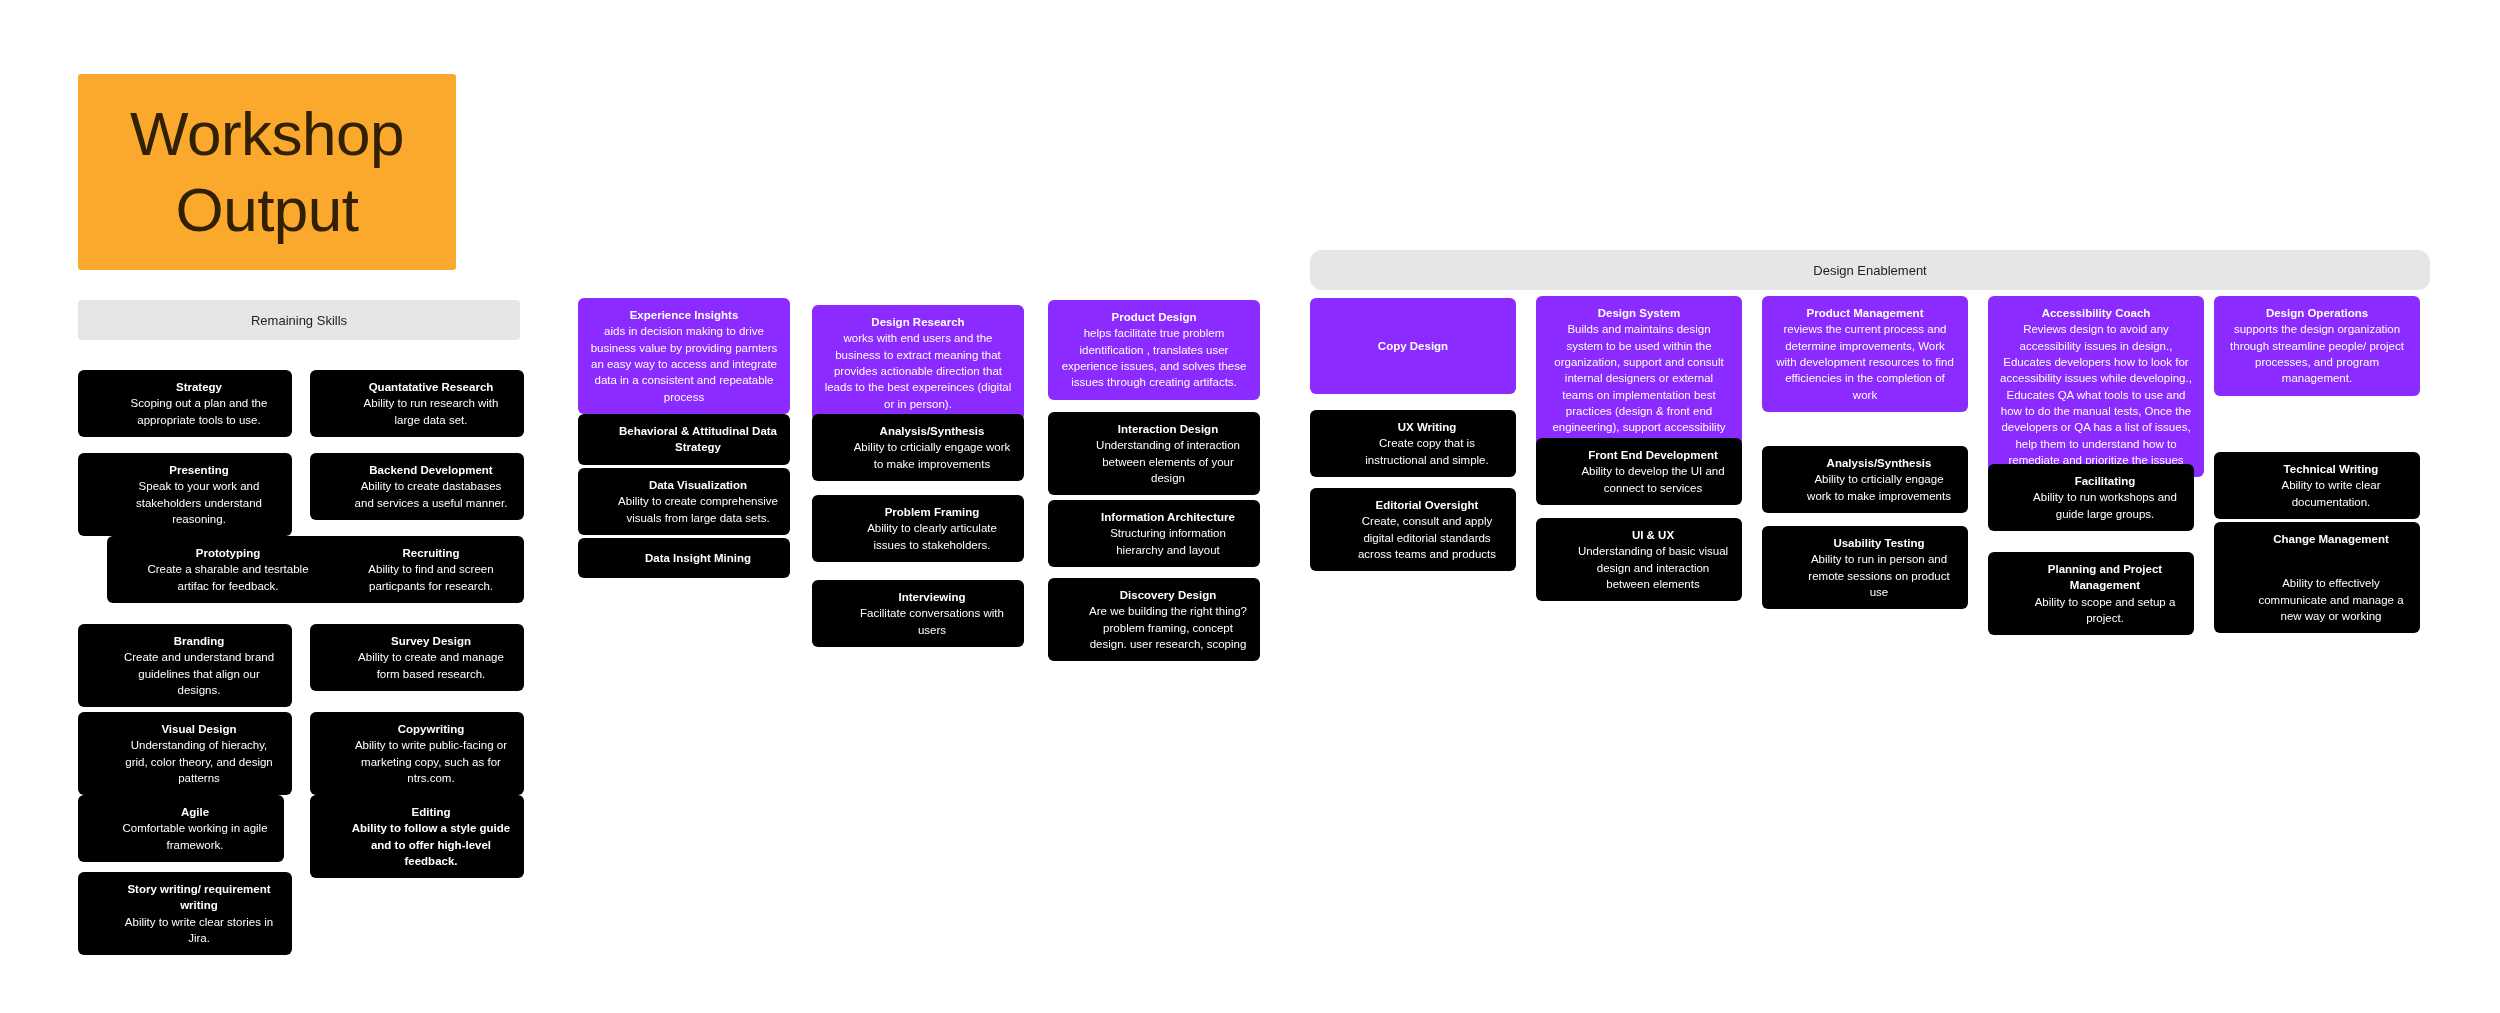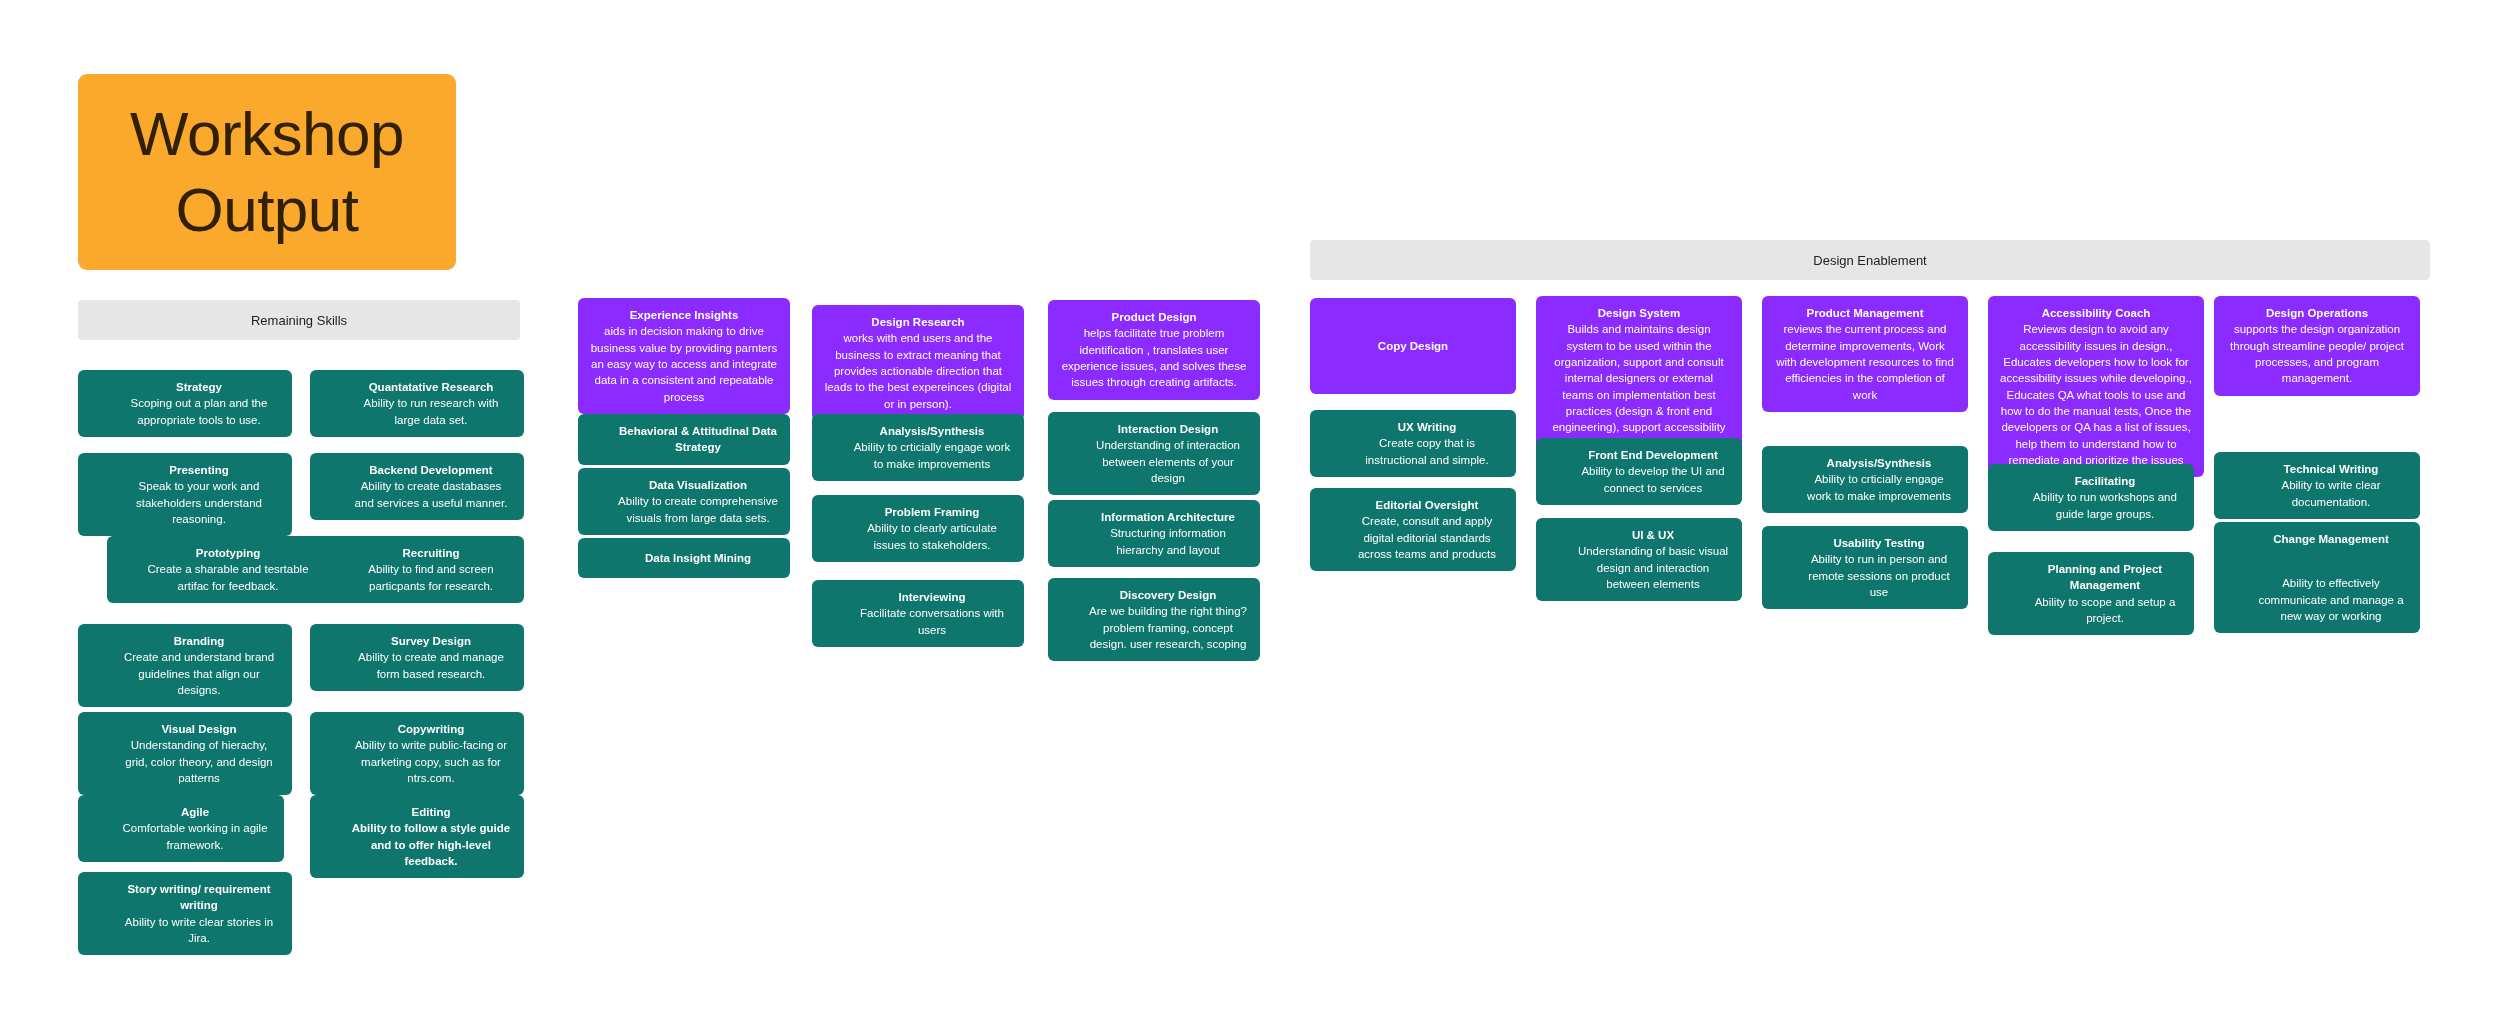--- a/index.html
+++ b/index.html
@@ -8,47 +8,47 @@
     background:#ffffff;
     font-family:"Liberation Sans","DejaVu Sans",sans-serif;
     overflow:hidden;
     position:relative;
   }
   .canvas{position:relative;width:2500px;height:1013px;}
 
   
   .title-card{
     position:absolute;left:78px;top:74px;width:378px;height:196px;
-    background:#FBA92C;border-radius:9px;
+    background:#FBA92C;border-radius:3px;
     display:flex;flex-direction:column;align-items:center;justify-content:center;
     color:#3a2a07;
   }
   .title-line{
     font-size:62px;line-height:1.22;font-weight:400;letter-spacing:-0.5px;
     color:#322004;text-align:center;
   }
 
   
   .section-bar{
     position:absolute;background:#E6E6E6;border-radius:4px;
     display:flex;align-items:center;justify-content:center;
     font-size:13px;color:#222;
   }
   #bar-remaining{left:78px;top:300px;width:442px;height:40px;}
-  #bar-enablement{left:1310px;top:240px;width:1120px;height:40px;}
+  #bar-enablement{left:1310px;top:250px;width:1120px;height:40px;border-radius:12px;}
 
   
   .card{
     position:absolute;border-radius:6px;box-sizing:border-box;
     padding:9px 12px;
     display:flex;flex-direction:column;align-items:center;justify-content:center;
     text-align:center;color:#ffffff;
     font-size:11.5px;line-height:1.42;
   }
-  .card.gray{background:#0f766e;padding-left:40px;}
+  .card.gray{background:#000000;padding-left:40px;}
   .card.purple{background:#8B2BFF;}
   .card .t{font-weight:bold;display:block;}
   .card .d{display:block;font-weight:400;}
   .card.bolddesc .d{font-weight:bold;}
   .card.inline-wrap{
     display:flex;align-items:center;justify-content:center;
   }
   .card.inline-wrap p{margin:0;}
   .card.inline-wrap .t{font-weight:bold;}
 </style>

